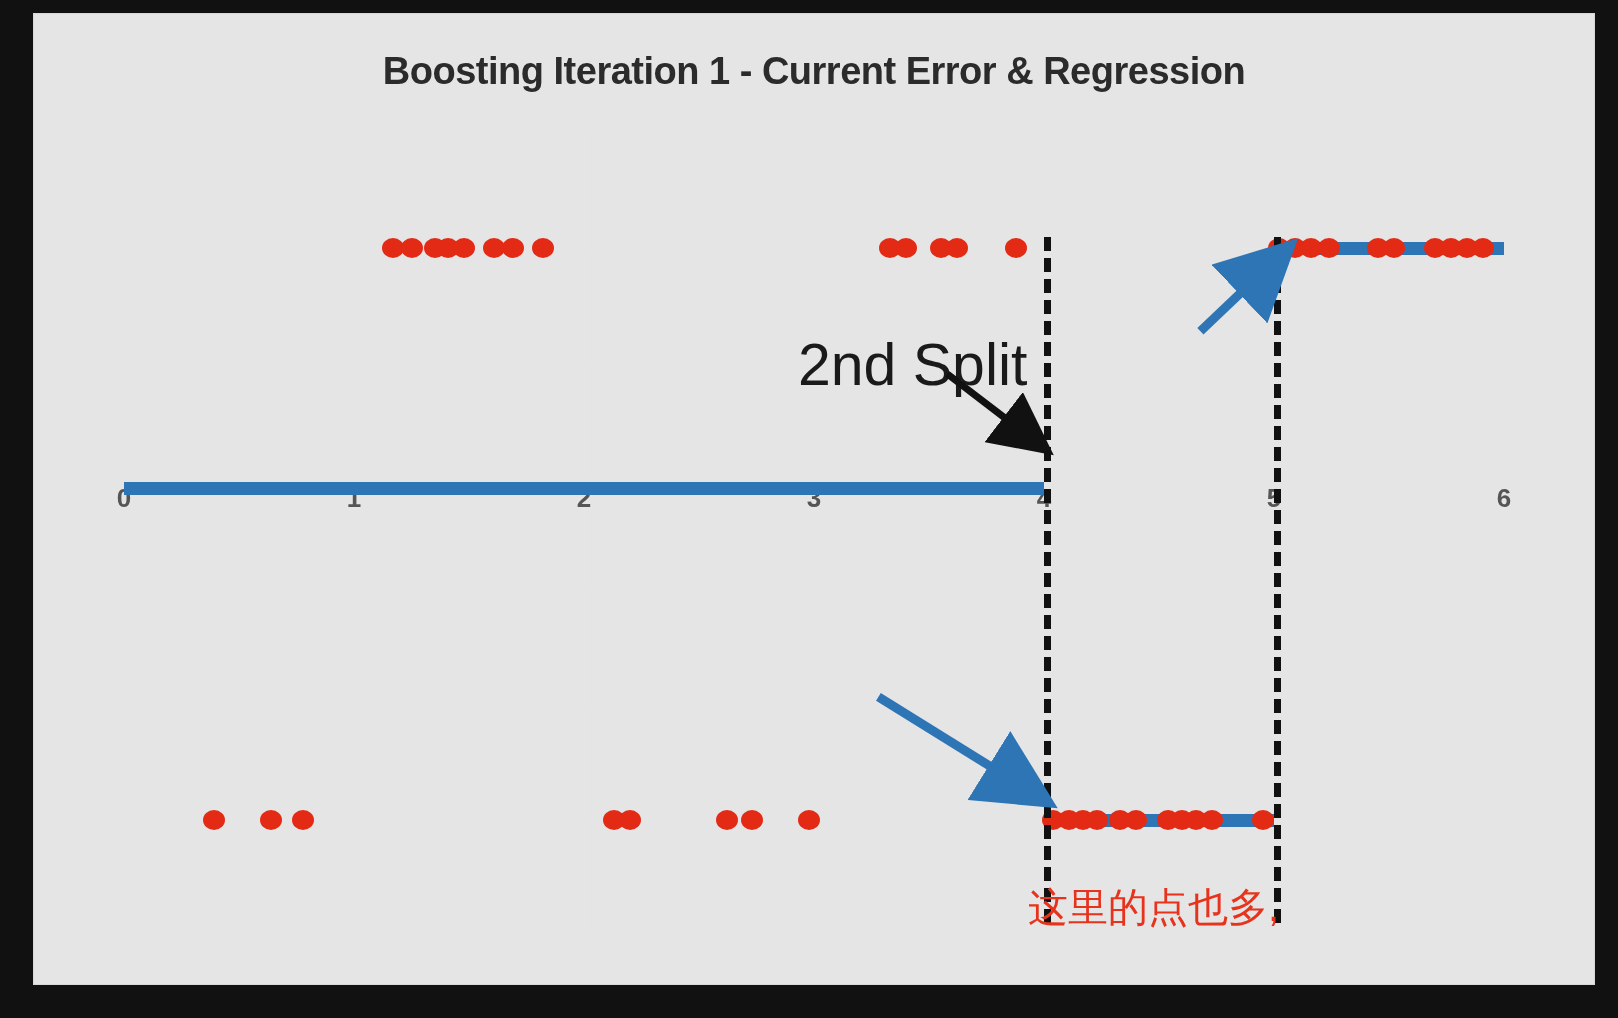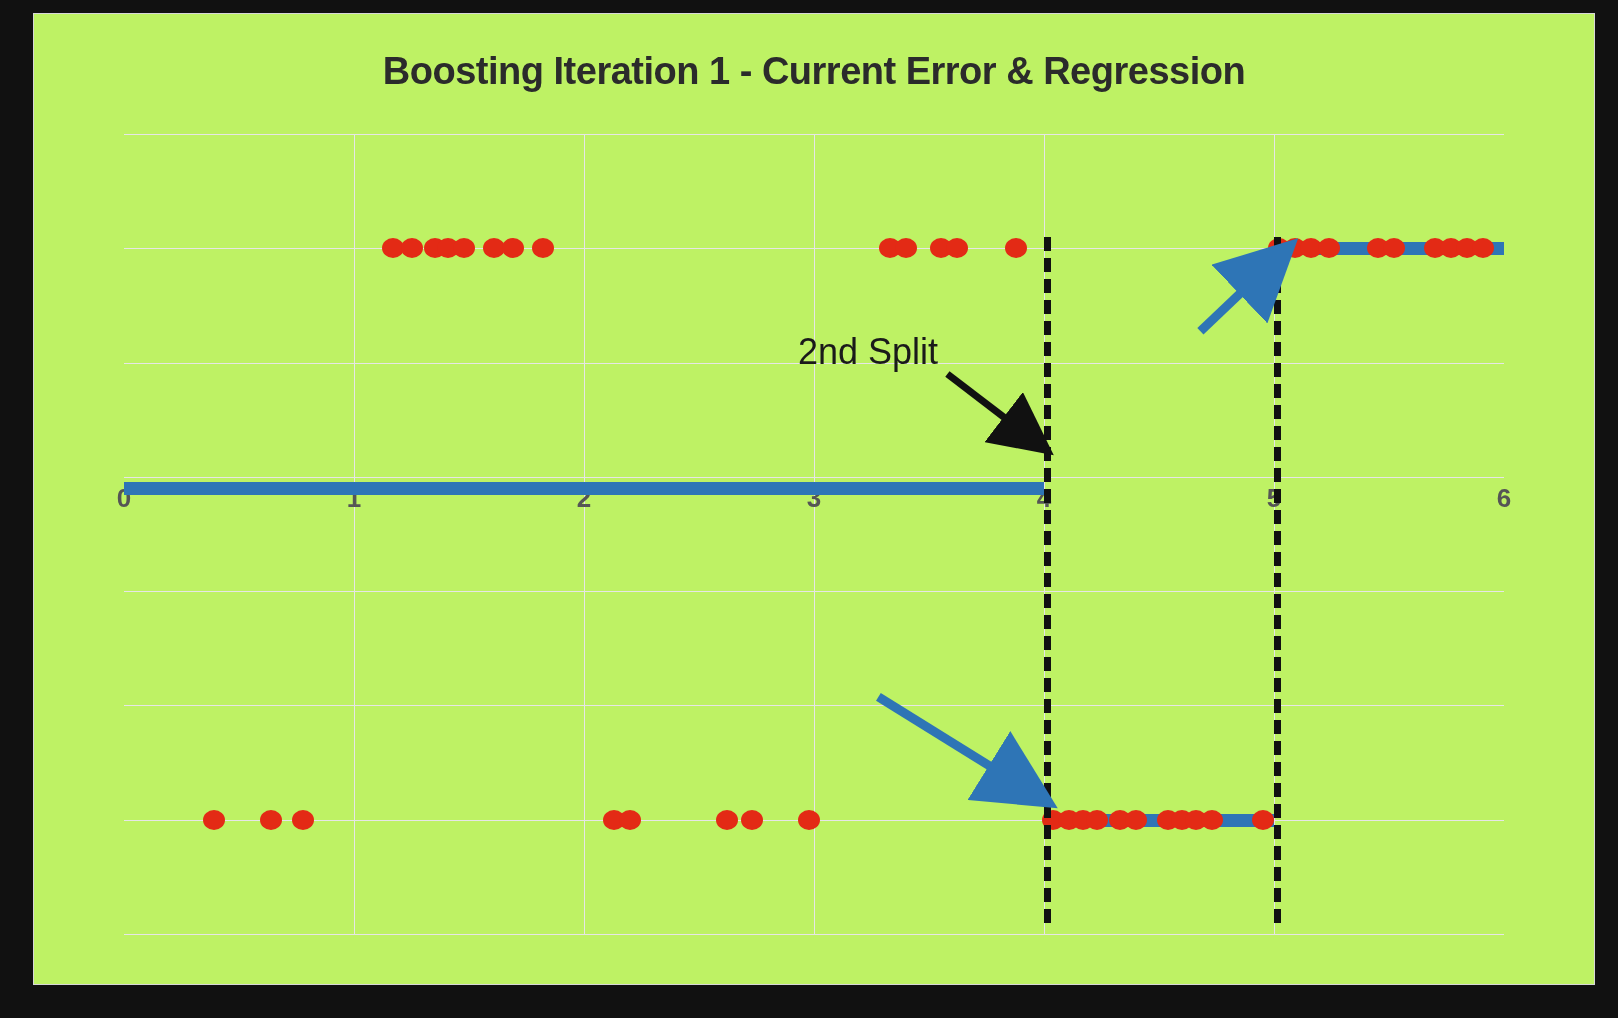--- a/index.html
+++ b/index.html
@@ -14,21 +14,21 @@
     height: 1018px;
     background: #111111;
     overflow: hidden;
   }
   #frame {
     position: absolute;
     left: 33px;
     top: 13px;
     width: 1560px;
     height: 970px;
-    background: #bef264;
+    background: #e5e5e5;
     border: 1px solid #d8d8d8;
     overflow: hidden;
   }
   #chart-title {
     position: absolute;
     left: 0;
     top: 36px;
     width: 100%;
     text-align: center;
     font-size: 38px;
@@ -89,21 +89,21 @@
     position: absolute;
     top: 0;
     width: 0;
     border-left: 7px dashed #111111;
   }
   .ann-text {
     position: absolute;
     white-space: nowrap;
   }
   #split-label {
-    font-size: 36px;
+    font-size: 59px;
     color: #1a1a1a;
     font-family: "Liberation Sans", sans-serif;
   }
   .cn-note {
     font-size: 40px;
     color: #e8331c;
     font-family: "Liberation Sans", sans-serif;
     line-height: 1.12;
   }
   svg.overlay {
@@ -185,20 +185,21 @@
         <div class="dot" style="left: 1205.2px; top: 114.286px; background: rgb(227, 42, 21);"></div>
         <div class="dot" style="left: 1253.5px; top: 114.286px; background: rgb(227, 42, 21);"></div>
         <div class="dot" style="left: 1269.6px; top: 114.286px; background: rgb(227, 42, 21);"></div>
         <div class="dot" style="left: 1311px; top: 114.286px; background: rgb(227, 42, 21);"></div>
         <div class="dot" style="left: 1327.1px; top: 114.286px; background: rgb(227, 42, 21);"></div>
         <div class="dot" style="left: 1343.2px; top: 114.286px; background: rgb(227, 42, 21);"></div>
         <div class="dot" style="left: 1359.3px; top: 114.286px; background: rgb(227, 42, 21);"></div>
         <div class="split-line" style="left: 920px; height: 685.714px; top: 102.857px; border-left-color: rgb(17, 17, 17);"></div>
         <div class="split-line" style="left: 1150px; height: 685.714px; top: 102.857px; border-left-color: rgb(17, 17, 17);"></div>
         <div class="ann-text " id="split-label" style="left: 673.9px; top: 197.143px; color: rgb(26, 26, 26);">2nd Split</div>
+        <div class="ann-text cn-note" style="left: 903.9px; top: 751.429px; color: rgb(232, 51, 28);">这里的点也多,</div>
       </div>
 
     <svg class="overlay" viewBox="0 0 1560 970">
       <defs>
         <marker id="ah-black" markerWidth="9" markerHeight="9" refX="6" refY="4.5" orient="auto">
           <path d="M0,0 L9,4.5 L0,9 z" fill="#111111"></path>
         </marker>
         <marker id="ah-blue" markerWidth="9" markerHeight="9" refX="6" refY="4.5" orient="auto">
           <path d="M0,0 L9,4.5 L0,9 z" fill="#2e75b6"></path>
         </marker>

